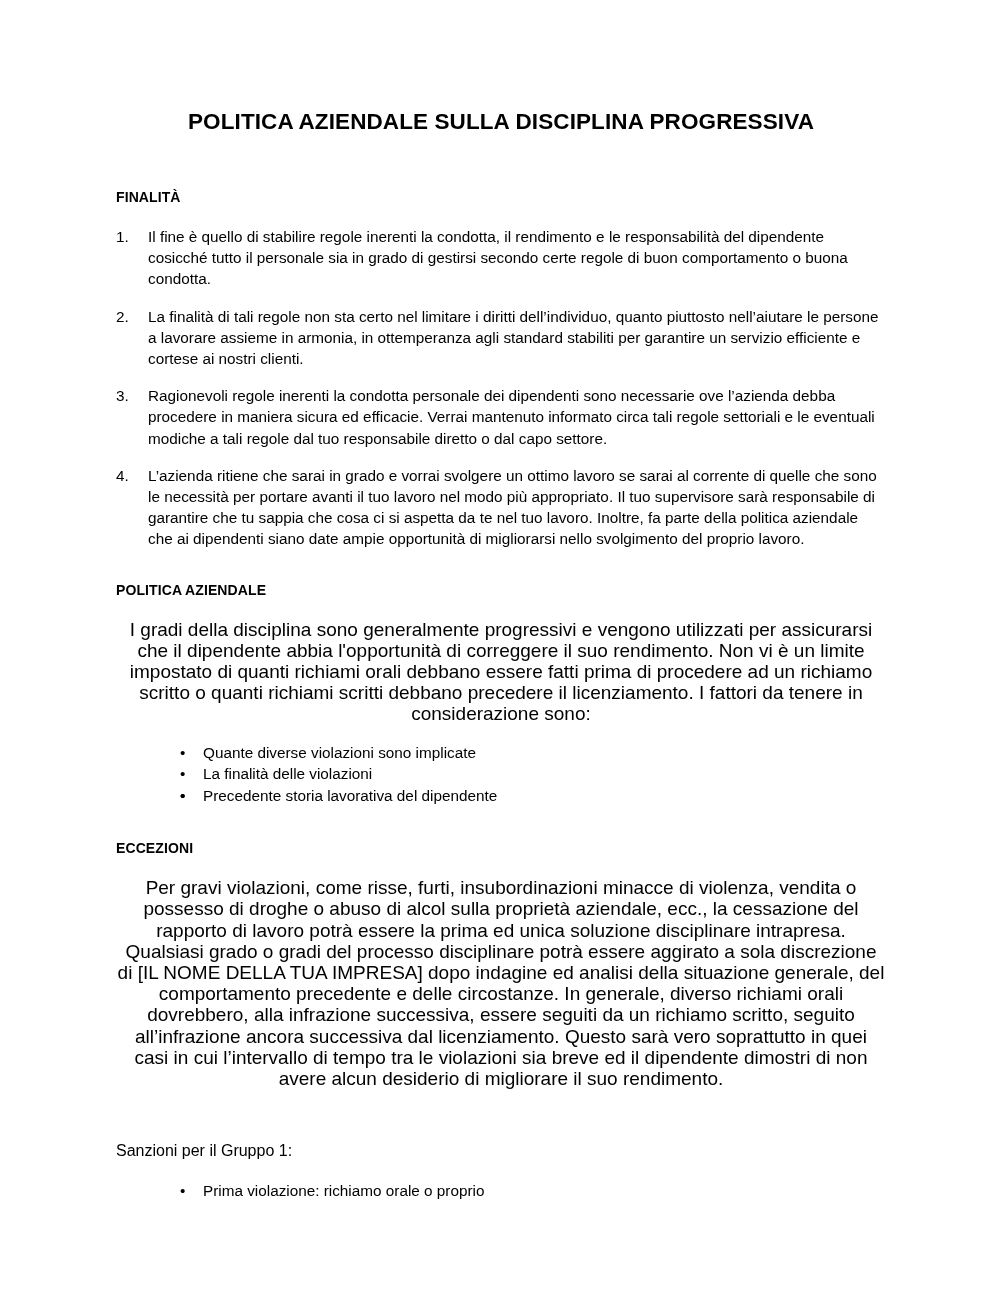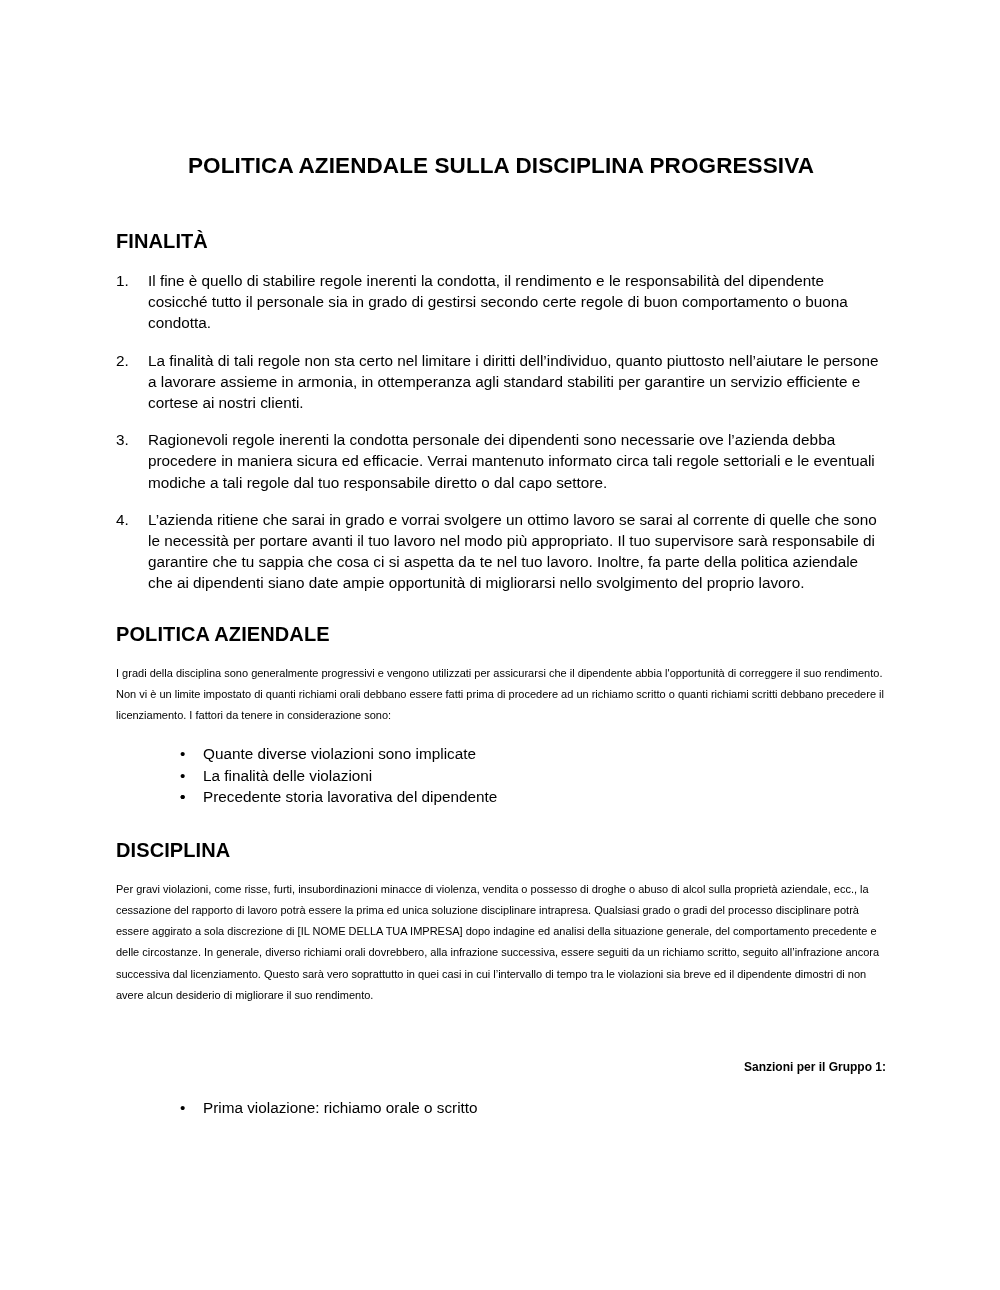--- a/index.html
+++ b/index.html
@@ -15,60 +15,58 @@
     -webkit-font-smoothing: antialiased;
   }
   .page {
     position: relative;
     width: 1000px;
     height: 1234px;
     background: #ffffff;
     box-sizing: border-box;
     padding: 0;
     overflow: hidden;
-    margin-top: 44px;
   }
   .content {
     position: absolute;
     left: 116px;
     top: 0;
     width: 770px;
   }
 
   .doc-title {
     margin: 0;
     padding-top: 108px;
     text-align: center;
     font-size: 22.5px;
     font-weight: bold;
     letter-spacing: 0.1px;
     line-height: 1.2;
   }
 
   .section-heading {
     margin: 0;
-    font-size: 20px;
+    font-size: 14px;
     font-weight: bold;
     line-height: 21px;
     letter-spacing: 0.1px;
   }
 
   .sub-heading {
     margin: 0;
-    font-size: 12px;
-    font-weight: bold;
+    font-size: 16px;
+    font-weight: normal;
     line-height: 21px;
-    text-align: right;
   }
 
   .para {
     margin: 0;
-    font-size: 11px;
+    font-size: 19px;
     line-height: 21.2px;
-    text-align: left;
+    text-align: center;
   }
 
   
   ol.num-list {
     margin: 0;
     padding: 0;
     list-style: none;
   }
   ol.num-list > li {
     position: relative;
@@ -173,36 +171,36 @@
         <span class="bullet">•</span>
       </li>
       <li>
         <span class="bullet">•</span>
         <span>Precedente storia lavorativa del dipendente</span>
       </li>
     </ul>
 
     <div class="sp-bullets-to-head"></div>
 
-    <h2 class="section-heading">DISCIPLINA</h2>
+    <h2 class="section-heading">ECCEZIONI</h2>
 
     <div class="sp-heading-to-para"></div>
 
     <p class="para">Per gravi violazioni, come risse, furti, insubordinazioni minacce di violenza, vendita o possesso di droghe o abuso di alcol sulla proprietà aziendale, ecc., la cessazione del rapporto di lavoro potrà essere la prima ed unica soluzione disciplinare intrapresa. Qualsiasi grado o gradi del processo disciplinare potrà essere aggirato a sola discrezione di [IL NOME DELLA TUA IMPRESA] dopo indagine ed analisi della situazione generale, del comportamento precedente e delle circostanze. In generale, diverso richiami orali dovrebbero, alla infrazione successiva, essere seguiti da un richiamo scritto, seguito all’infrazione ancora successiva dal licenziamento. Questo sarà vero soprattutto in quei casi in cui l’intervallo di tempo tra le violazioni sia breve ed il dipendente dimostri di non avere alcun desiderio di migliorare il suo rendimento.</p>
 
     <div class="sp-bullets-to-head"></div>
 
 
     <div class="sp-head-to-sub"></div>
 
     <h3 class="sub-heading">Sanzioni per il Gruppo 1:</h3>
 
     <div class="sp-sub-to-bullet"></div>
 
     <ul class="bullet-list">
       <li>
         <span class="bullet">•</span>
-        <span>Prima violazione: richiamo orale o scritto</span>
+        <span>Prima violazione: richiamo orale o proprio</span>
       </li>
     </ul>
 
   </div>
 </div>
 
 </body></html>

